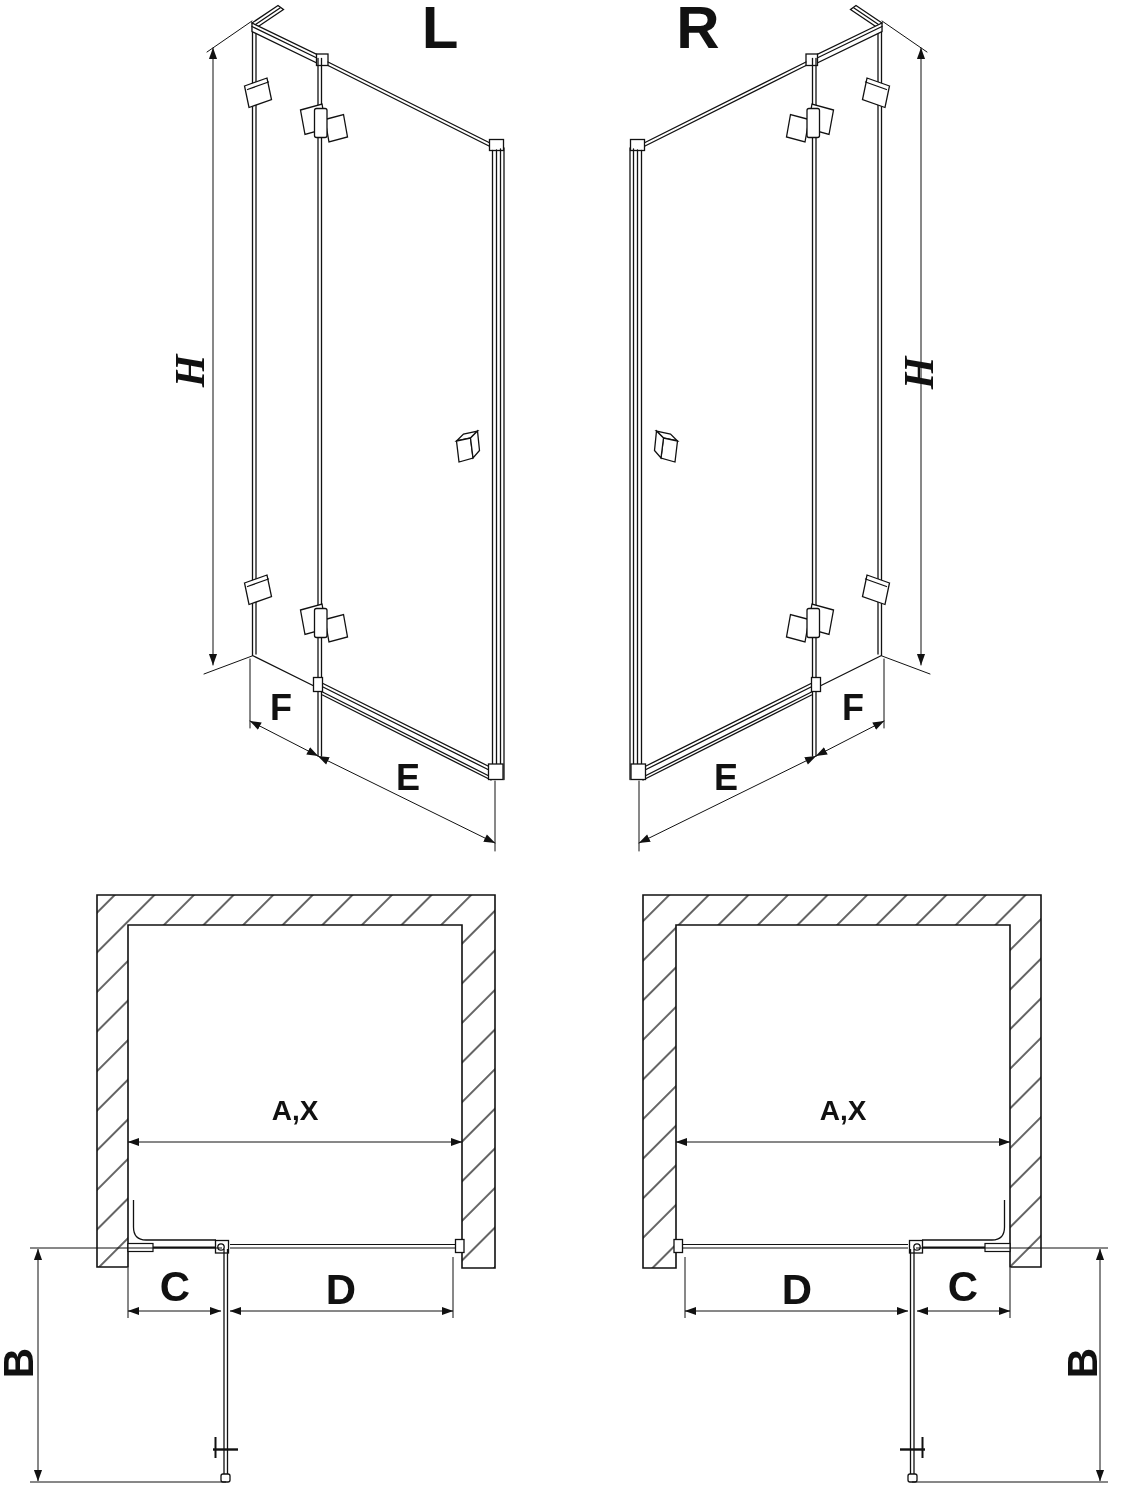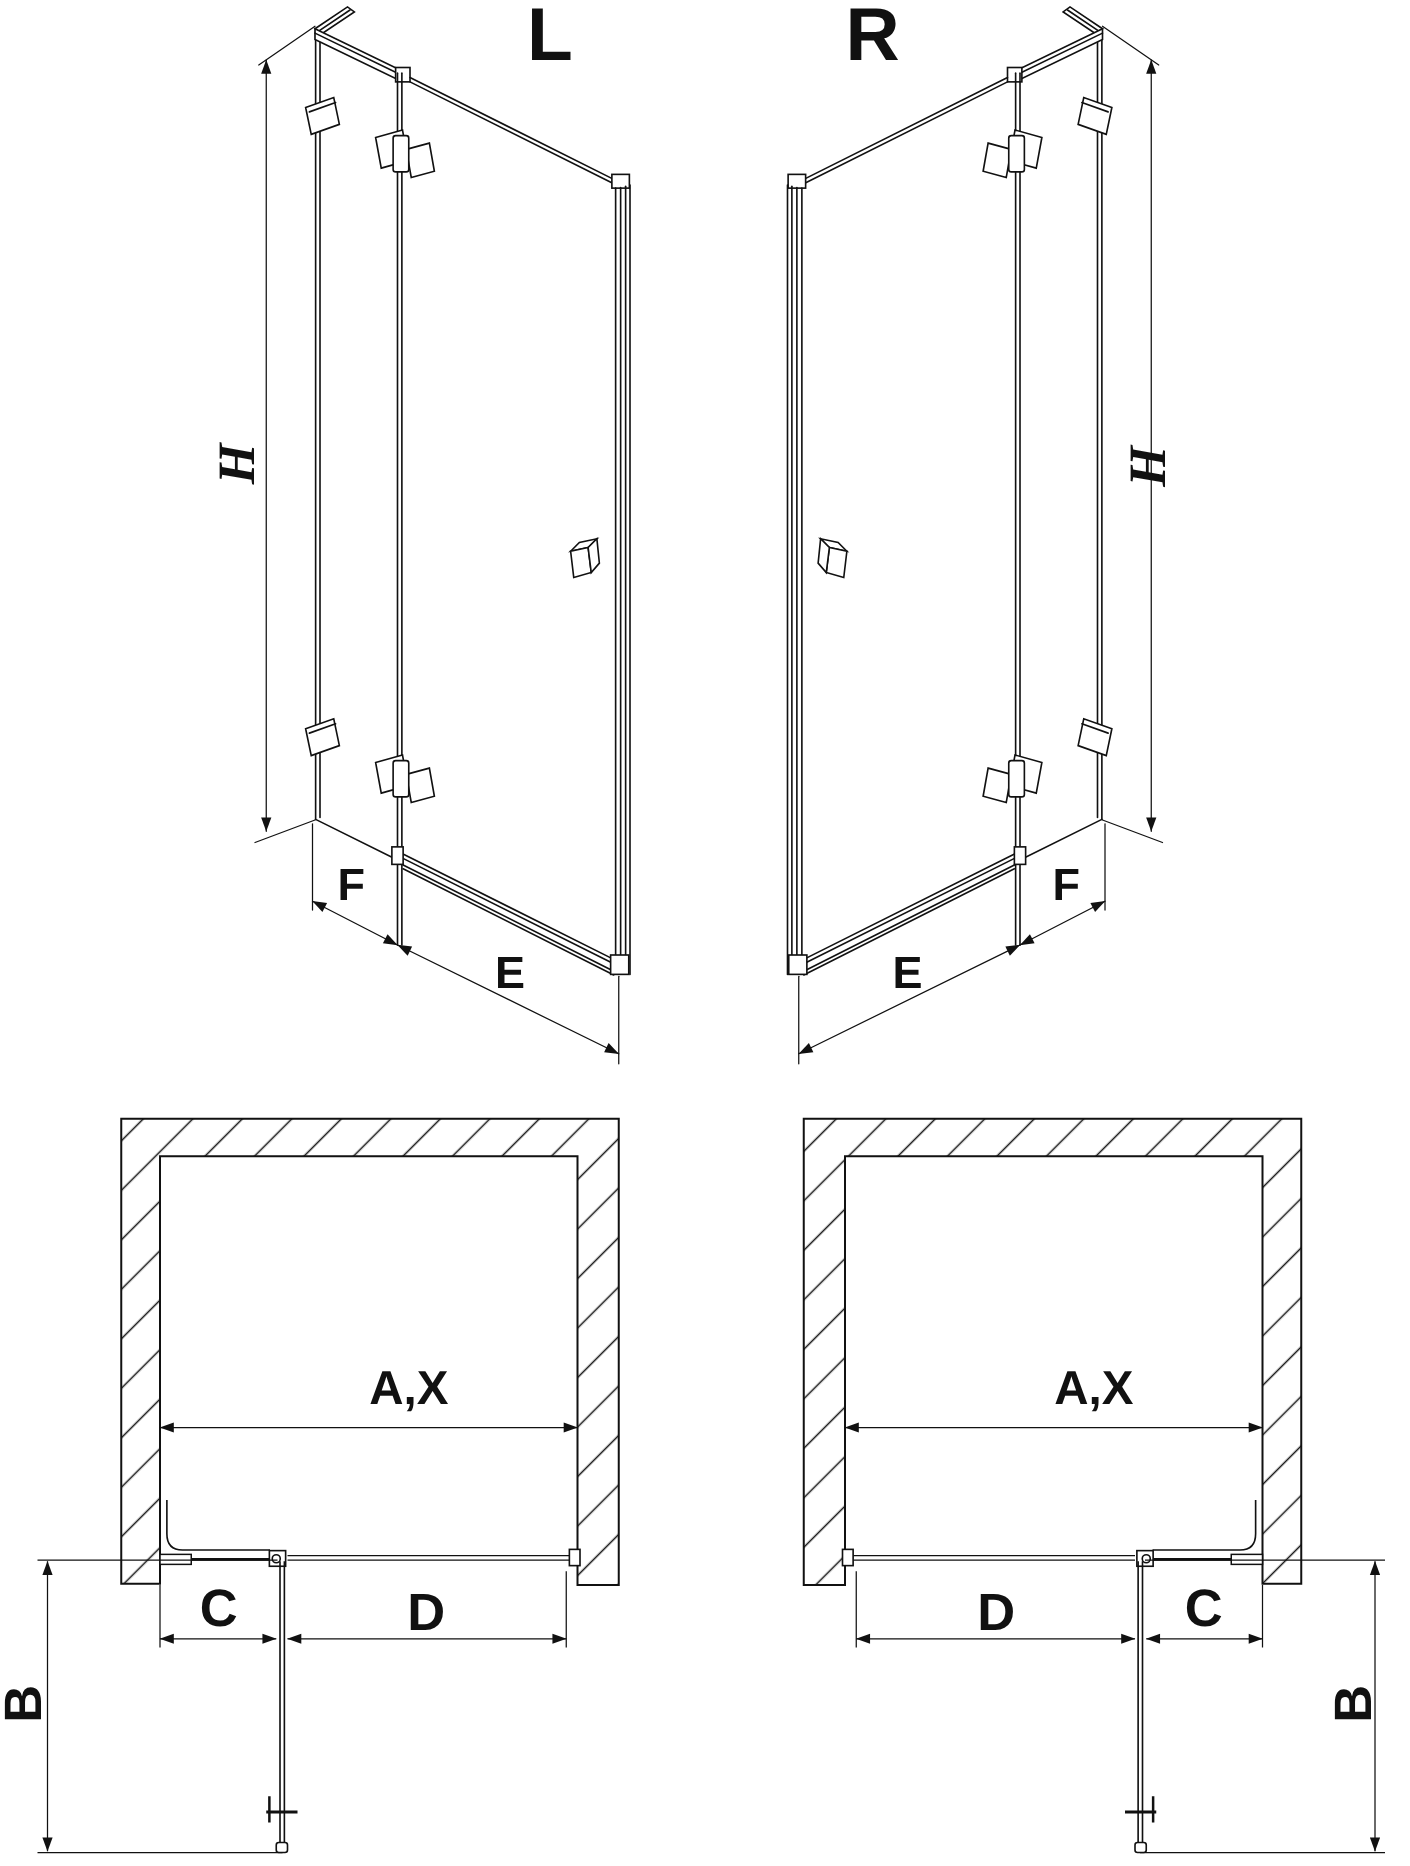--- a/index.html
+++ b/index.html
@@ -17,21 +17,21 @@
     color:#111;
     font-weight:600;
     white-space:nowrap;
     line-height:1;
     user-select:none;
   }
   .rot{transform:translate(-50%,-50%) rotate(-90deg);}
   .size-lr{font-size:60px;font-weight:600;}
   .size-h{font-size:42px;font-family:"Liberation Serif",serif;font-style:italic;font-weight:600;}
   .size-fe{font-size:36px;}
-  .size-ax{font-size:38px;margin-left:32px;}
+  .size-ax{font-size:28px;}
   .size-cd{font-size:42px;}
   .size-b{font-size:42px;}
 </style>
 </head>
 <body>
 
 <div class="canvas">
 
 <svg width="1128" height="1493" viewBox="0 0 1128 1493">
   <defs>

